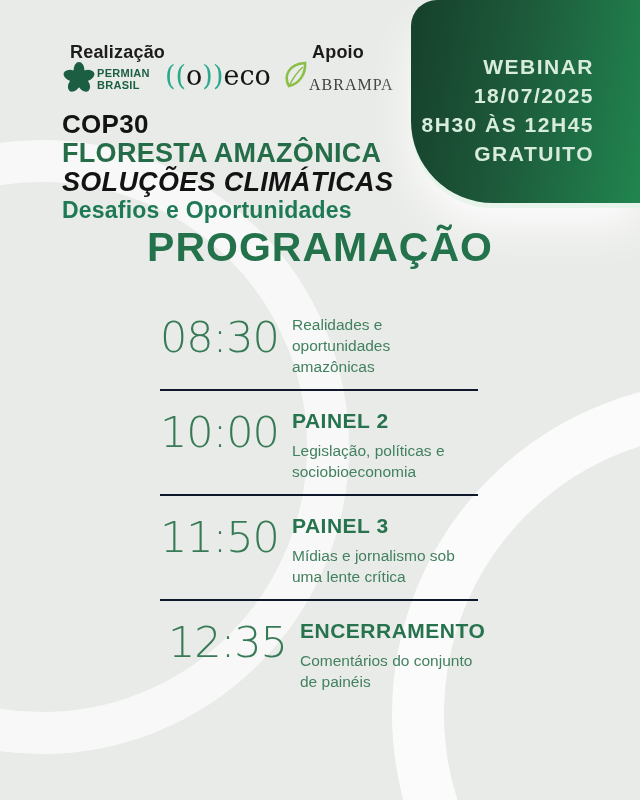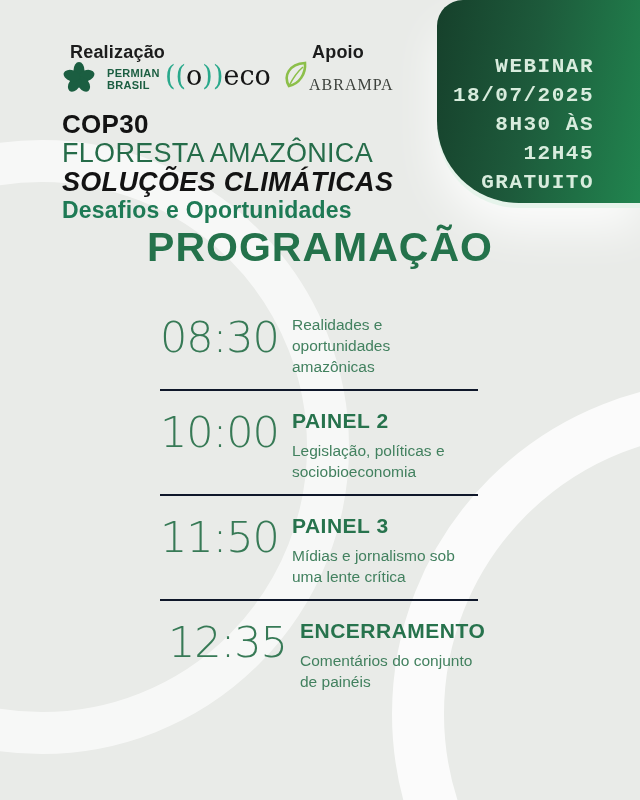--- a/index.html
+++ b/index.html
@@ -20,44 +20,43 @@
     left:392px;top:381px;width:562px;height:562px;
     border:52px solid rgba(255,255,255,0.8);
   }
   
   .partner-label{
     position:absolute;font-size:18px;font-weight:700;color:#1c1c1c;
     letter-spacing:.2px;
   }
   .label-realizacao{left:70px;top:42px;}
   .label-apoio{left:312px;top:42px;}
-  .permian{position:absolute;left:63px;top:62px;display:flex;align-items:center;gap:12px;}
+  .permian{position:absolute;left:63px;top:62px;display:flex;align-items:center;gap:2px;}
   .permian-text{font-size:11px;font-weight:800;color:#1b5e41;line-height:1.05;letter-spacing:.3px;}
   .oeco{position:absolute;left:165px;top:60px;font-family:"DejaVu Serif", serif;font-size:27px;color:#151515;}
   .oeco .paren{color:#2aa98c;}
   .abrampa{position:absolute;left:281px;top:60px;display:flex;align-items:flex-end;}
   .abrampa-text{font-family:"Liberation Serif", serif;font-size:16px;color:#3c413c;letter-spacing:1px;margin-left:-6px;}
   
   .badge{
-    position:absolute;right:0;top:0;width:203px;height:203px;
+    position:absolute;right:0;top:0;width:229px;height:203px;
     background:linear-gradient(100deg,#16402b 0%,#1d5a3b 45%,#21854f 100%);
     border-radius:26px 0 0 82px;
     box-shadow:0 5px 0 rgba(227,243,233,.9), 0 26px 46px rgba(255,255,255,.85);
     box-sizing:border-box;
     padding:52px 46px 0 0;
     text-align:right;
-    font-family:Liberation Mono, monospace;
   }
   .badge-line{
     color:#d8ecdd;font-size:21px;font-weight:800;line-height:29px;letter-spacing:1.5px;
   }
   
   .headline{position:absolute;left:62px;top:110px;line-height:1.1;}
   .hl-black{font-size:26px;font-weight:800;color:#131313;letter-spacing:.3px;}
-  .hl-green{font-size:27px;font-weight:400;color:#256c49;letter-spacing:.3px;}
+  .hl-green{font-size:27px;font-weight:700;color:#256c49;letter-spacing:.3px;}
   .hl-black2{font-size:27px;font-weight:800;color:#131313;letter-spacing:.3px;font-style:italic;}
   .hl-sub{font-size:23px;font-weight:700;color:#1e7a55;letter-spacing:.2px;}
   
   .section-title{
     position:absolute;left:0;top:224px;width:640px;text-align:center;
     font-size:41px;font-weight:800;color:#24724b;letter-spacing:1px;
   }
   
   .schedule{position:absolute;left:160px;top:296px;width:318px;}
   .item{padding:18px 0 12px 0;border-bottom:2px solid #0f172a;display:flex;}

